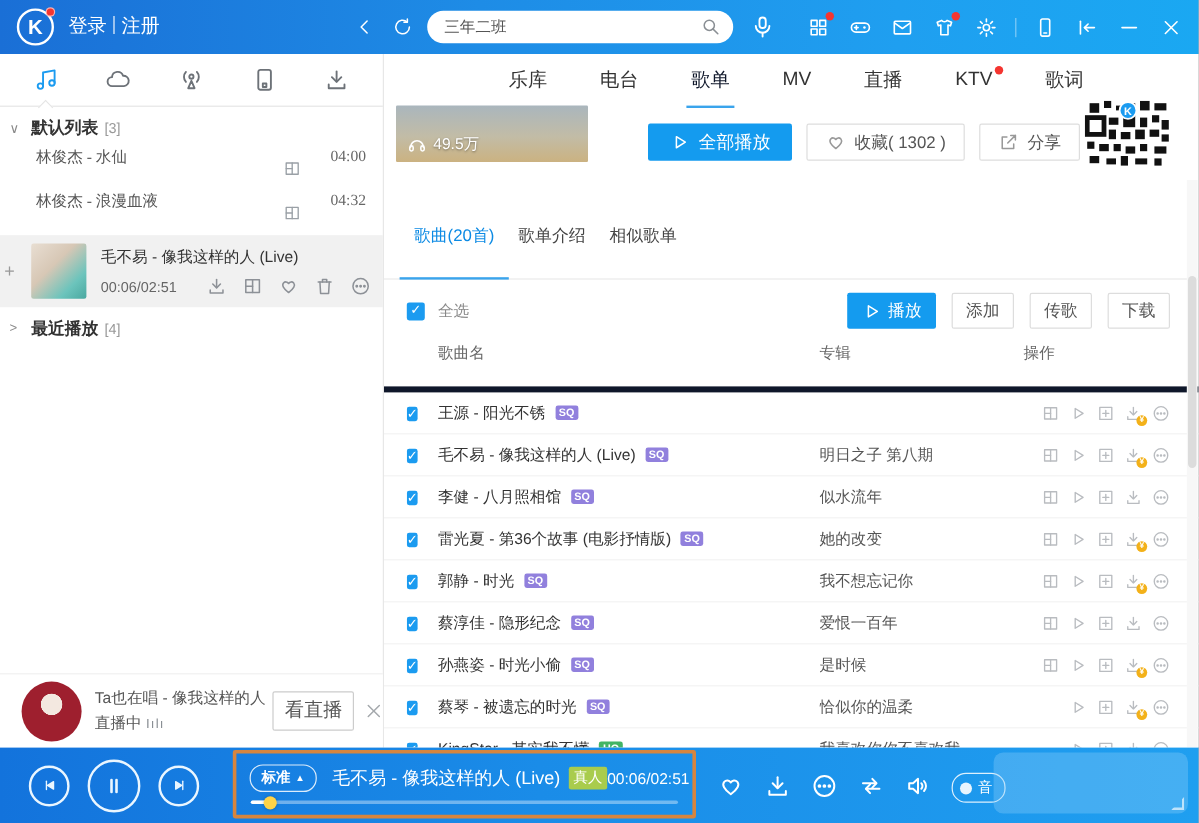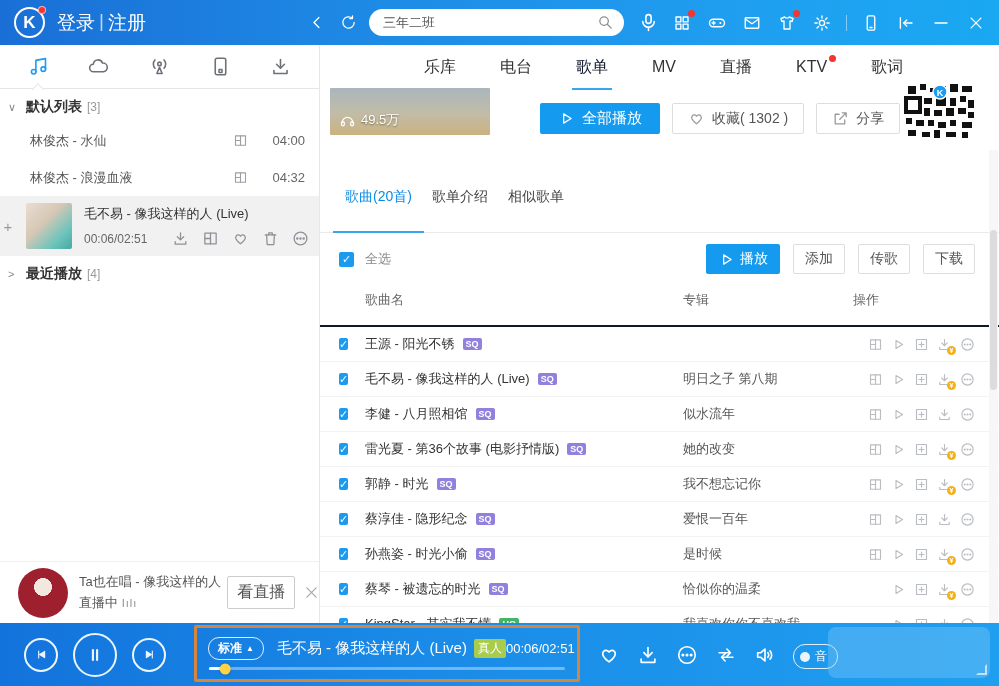--- a/index.html
+++ b/index.html
@@ -8,21 +8,21 @@
   .app { position:relative; width:999px; height:686px; background:#fff; overflow:hidden; margin:0 auto; }
 
   
   .topbar { position:absolute; left:0; top:0; width:999px; height:45px;
     background:linear-gradient(90deg,#1a6fd6 0%,#1e8ce6 40%,#1f9ff0 75%,#1aa8f2 100%);
     display:flex; align-items:center; color:#fff; }
   .logo { position:relative; width:31px; height:31px; border:2px solid #fff; border-radius:50%;
     display:flex; align-items:center; justify-content:center; font-weight:bold; font-size:17px; margin-left:14px; }
   .logo .dot { position:absolute; right:-3px; top:-3px; }
   .reddot { width:8px; height:8px; background:#f43530; border-radius:50%; display:inline-block; border:1px solid rgba(255,255,255,.6); }
-  .loginreg { margin-left:12px; font-size:19px; display:flex; gap:4px; align-items:flex-start; }
+  .loginreg { margin-left:12px; font-size:16px; display:flex; gap:4px; align-items:flex-start; }
   .loginreg span { cursor:pointer; }
   .navbtns { margin-left:163px; display:flex; gap:14px; align-items:center; }
   .icn { display:inline-flex; align-items:center; justify-content:center; }
   .icn svg { display:block; }
   .searchbox { margin-left:12px; width:255px; height:27px; background:#fff; border-radius:14px;
     display:flex; align-items:center; padding:0 10px 0 14px; color:#666;font-family:Liberation Serif, serif; }
   .searchbox .q { flex:1; font-size:13px; color:#555; border:none; outline:none; background:transparent; font-family:inherit; }
   .mic { margin-left:14px; }
   .topicons { margin-left:auto; display:flex; align-items:center; gap:13px; padding-right:12px; }
   .topicons .tbtn { position:relative; width:22px; height:22px; display:flex; align-items:center; justify-content:center; cursor:pointer; }
@@ -33,21 +33,21 @@
   .sidebar { position:absolute; left:0; top:45px; width:320px; height:578px; background:#fff; border-right:1px solid #e7e7e7; }
   .side-iconrow { height:44px; display:flex; align-items:center; justify-content:space-around; border-bottom:1px solid #e5e5e5; padding:0 8px; }
   .side-iconrow .sicon { position:relative; color:#6d7278; width:30px; height:30px; display:flex; align-items:center; justify-content:center; cursor:pointer; }
   .side-iconrow .sicon.active { color:#1b9bf0; }
   .side-iconrow .sicon.active::after { content:""; position:absolute; bottom:-12px; left:50%; width:8px; height:8px;
      background:#fff; border-left:1px solid #e5e5e5; border-top:1px solid #e5e5e5; transform:translateX(-50%) rotate(45deg); }
   .listhead { display:flex; align-items:center; height:30px; padding-left:8px; font-size:14px; color:#333; margin-top:3px; cursor:pointer; }
   .listhead .chev { color:#888; font-size:11px; width:18px; }
   .listhead b { font-weight:bold; }
   .listhead .cnt { color:#999; font-size:12px; margin-left:5px; font-weight:normal; }
-  .srow { display:flex; align-items:center; height:37px; padding:0 14px 0 30px; font-size:13px; color:#555; cursor:pointer; }
+  .srow { display:flex; height:37px; padding:0 14px 0 30px; font-size:13px; color:#555; cursor:pointer;font-family:Liberation Serif, serif; }
   .srow .t { flex:1; overflow:hidden; white-space:nowrap; }
   .srow .film { color:#9aa0a6; margin-right:24px; }
   .srow .dur { color:#666; font-size:13px; }
   .nowplaying { position:relative; height:60px; background:#f1f1f1; display:flex; align-items:center; }
   .nowplaying .plus { position:absolute; left:0; top:0; bottom:0; width:16px; display:flex; align-items:center; justify-content:center;
      color:#999; font-size:15px; cursor:pointer; }
   .np-art { width:46px; height:46px; margin-left:26px; border-radius:2px;
      background:linear-gradient(135deg,#e8ded2 0%,#d7c7b5 40%,#6cc4bc 75%,#49a8a0 100%); flex:none; }
   .np-info { margin-left:12px; flex:1; }
   .np-title { font-size:13px; color:#333; margin-bottom:7px; white-space:nowrap; }
@@ -90,21 +90,21 @@
 
   .toolbar { height:52px; display:flex; align-items:center; padding:0 24px 0 19px; }
   .cb { width:15px; height:15px; background:#1b9bf0; border-radius:2px; color:#fff; font-size:11px; line-height:15px;
      text-align:center; cursor:pointer; flex:none; }
   .toolbar .sel { margin-left:11px; font-size:13px; color:#888; }
   .toolbar .tb-btns { margin-left:auto; display:flex; gap:13px; }
   .btn-play-sm { display:flex; align-items:center; gap:5px; background:#149bef; color:#fff; border:none;
      font-size:14px; padding:0 12px; height:30px; border-radius:2px; cursor:pointer; font-family:inherit; }
   .btn-sm { background:#fff; color:#555; border:1px solid #ddd; font-size:14px; padding:0 11px; height:30px; border-radius:2px; cursor:pointer; font-family:inherit; }
 
-  .thead { display:flex; align-items:flex-end; height:42px; padding:0 24px 16px 19px; font-size:13px; color:#666; border-bottom:2px solid #0f172a; }
+  .thead { display:flex; align-items:flex-start; height:42px; padding:0 24px 16px 19px; font-size:13px; color:#666; border-bottom:5px solid #0f172a; }
   .col-song { flex:1; padding-left:26px; }
   .col-album { width:170px; flex:none; }
   .col-ops { width:122px; flex:none; }
   .rows { }
   .trow { display:flex; align-items:center; height:35px; padding:0 24px 0 19px; border-bottom:1px solid #f3f3f3; font-size:13px; }
   .trow .songcell { flex:1; display:flex; align-items:center; gap:8px; overflow:hidden; }
   .trow .songcell .cbwrap { width:15px; flex:none; margin-right:3px; }
   .trow .stitle { color:#333; white-space:nowrap; }
   .badge { font-size:9px; font-weight:bold; color:#fff; border-radius:2px; padding:1px 3px; line-height:10px; flex:none; }
   .badge.SQ { background:#9180dd; }

